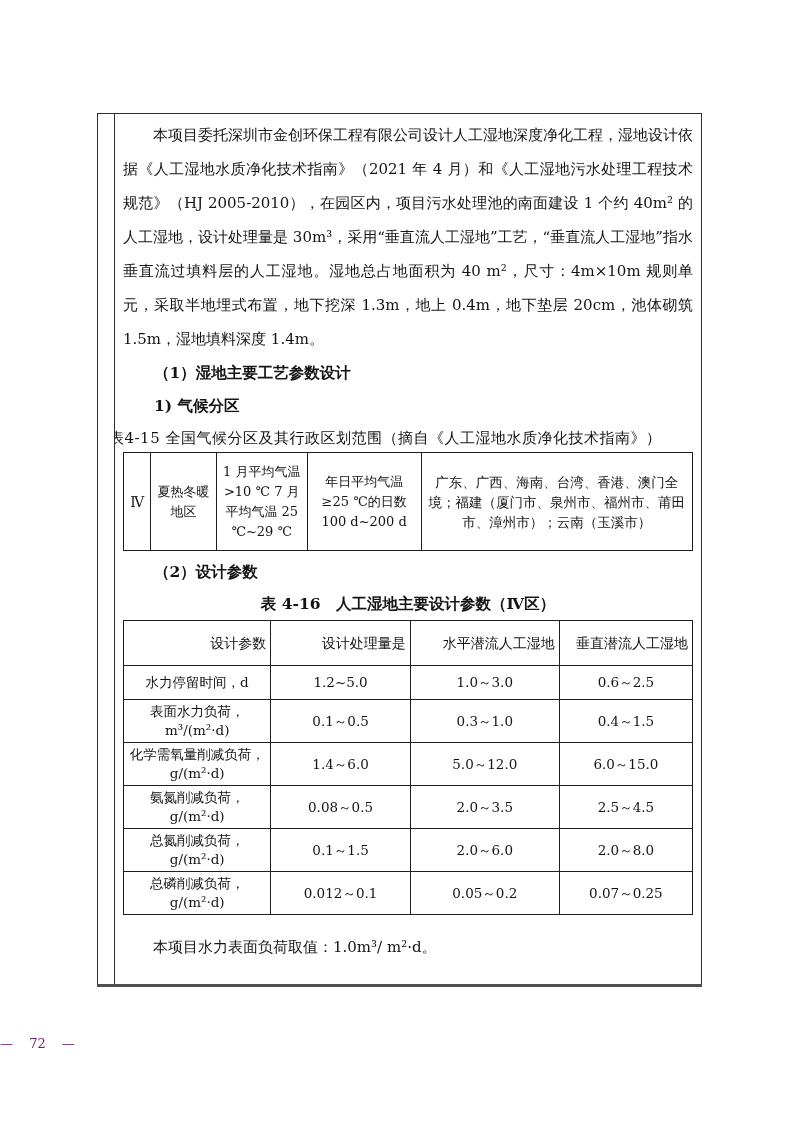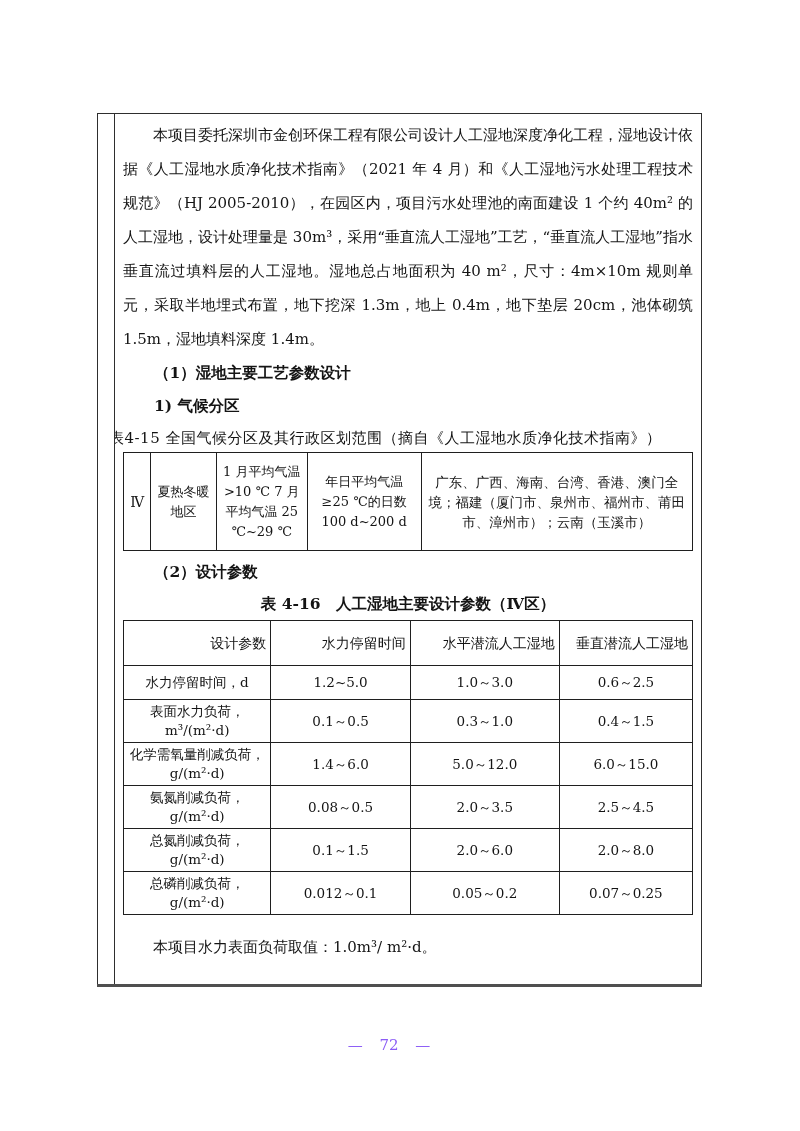--- a/index.html
+++ b/index.html
@@ -86,24 +86,23 @@
   .para2 {
     font-size: 15px;
     line-height: 32px;
     margin-top: 16px;
     margin-left: 2em;
   }
   .page-num {
     position: absolute;
     top: 1036px; left: 0;
     width: 778px;
-    text-align: center;
-    font-size: 15px;
+    font-size: 13px;
     word-spacing: 12px;
-    color: #8b5cf6;
+    color: #701a75;
   }
 </style>
 </head>
 <body>
 
 <div class="frame">
   <div class="side-col"></div>
   <div class="content">
 
     <p class="para">本项目委托深圳市金创环保工程有限公司设计人工湿地深度净化工程，湿地设计依据《人工湿地水质净化技术指南》（2021 年 4 月）和《人工湿地污水处理工程技术规范》（HJ 2005-2010），在园区内，项目污水处理池的南面建设 1 个约 40m² 的人工湿地，设计处理量是 30m³，采用“垂直流人工湿地”工艺，“垂直流人工湿地”指水垂直流过填料层的人工湿地。湿地总占地面积为 40 m²，尺寸：4m×10m 规则单元，采取半地埋式布置，地下挖深 1.3m，地上 0.4m，地下垫层 20cm，池体砌筑 1.5m，湿地填料深度 1.4m。</p>
@@ -125,21 +124,21 @@
       </tbody>
     </table>
 
     <div class="hd hd2">（2）设计参数</div>
     <div class="t416-title">表 4-16　人工湿地主要设计参数（Ⅳ区）</div>
 
     <table class="t416">
       <tbody>
         <tr>
           <th class="c0">设计参数</th>
-          <th class="c1">水力停留时间</th>
+          <th class="c1">设计处理量是</th>
           <th class="c2">水平潜流人工湿地</th>
           <th class="c3">垂直潜流人工湿地</th>
         </tr>
         <tr>
           <td>水力停留时间，d</td>
           <td>1.2~5.0</td>
           <td>1.0～3.0</td>
           <td>0.6～2.5</td>
         </tr>
         <tr>

